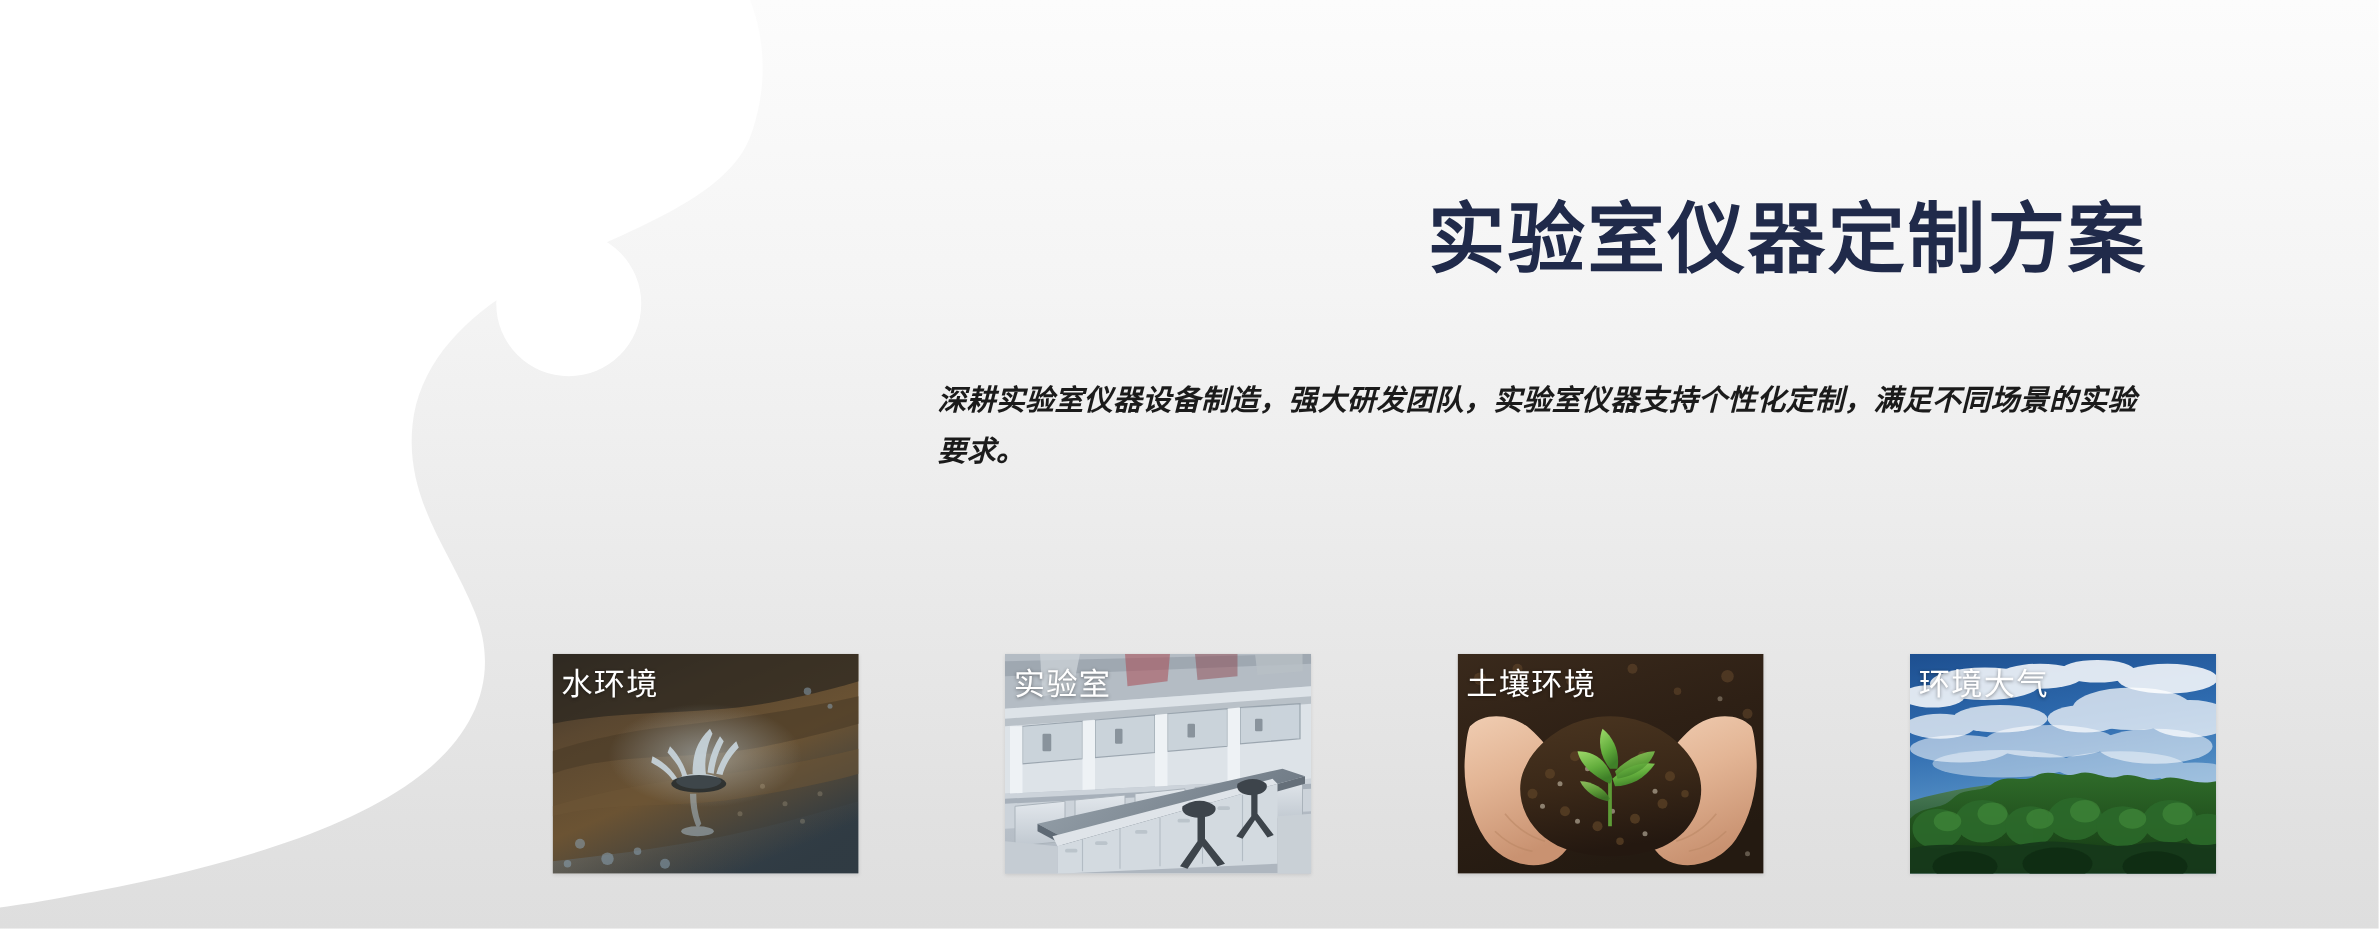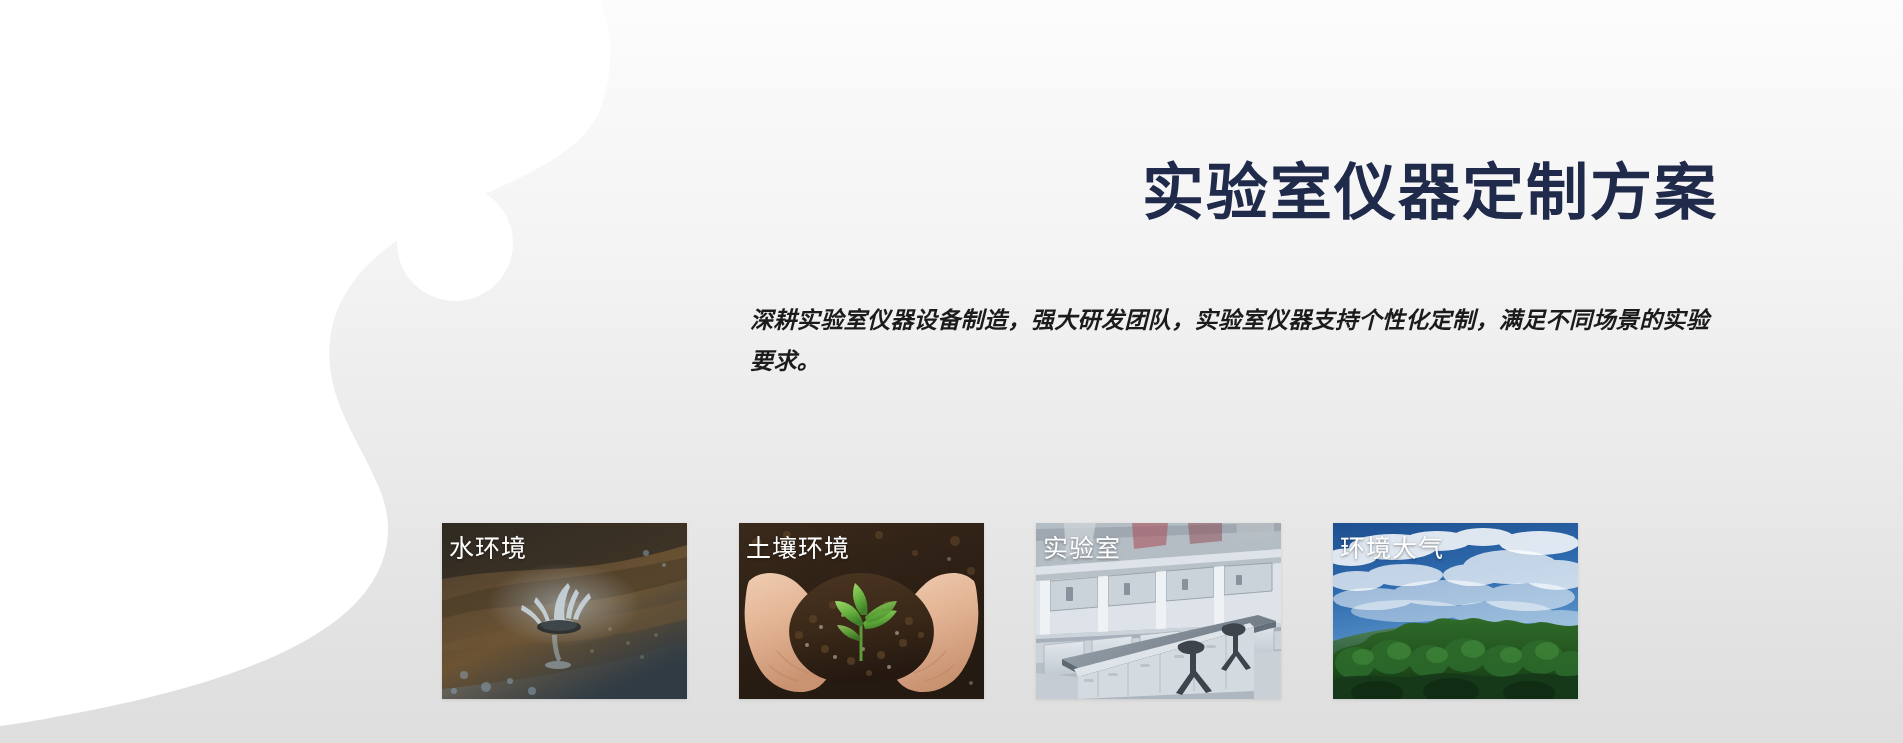--- a/index.html
+++ b/index.html
@@ -70,21 +70,21 @@
   }
 
   
   .category-strip {
     position: absolute;
     left: 442px;
     top: 523px;
     width: 1275px;
     height: 176px;
     display: flex;
-    gap: 52px;
+    gap: 117px;
   }
 
   .category-card {
     position: relative;
     width: 245px;
     height: 176px;
     overflow: hidden;
     flex: 0 0 245px;
     box-shadow: 0 1px 3px rgba(0,0,0,0.10);
   }
@@ -197,20 +197,122 @@
         </g>
         <g fill="#d8c9a8" opacity="0.22">
           <circle cx="186" cy="120" r="2"></circle>
           <circle cx="200" cy="134" r="2"></circle>
           <circle cx="168" cy="106" r="2"></circle>
           <circle cx="214" cy="112" r="2"></circle>
           <circle cx="150" cy="128" r="2"></circle>
         </g>
       </svg>
       <span class="card-label">水环境</span>
+    </div>
+
+    <div class="category-card">
+      <svg class="card-art" viewBox="0 0 245 176" preserveAspectRatio="none">
+        <defs>
+          <linearGradient id="l-bg" x1="0" y1="0" x2="0.25" y2="1">
+            <stop offset="0%" stop-color="#cfd6dd"></stop>
+            <stop offset="45%" stop-color="#c3cbd3"></stop>
+            <stop offset="100%" stop-color="#aeb6bf"></stop>
+          </linearGradient>
+          <linearGradient id="l-bench" x1="0" y1="0" x2="1" y2="0.3">
+            <stop offset="0%" stop-color="#98a3ac"></stop>
+            <stop offset="50%" stop-color="#848f99"></stop>
+            <stop offset="100%" stop-color="#6f7a85"></stop>
+          </linearGradient>
+          <linearGradient id="l-cab" x1="0" y1="0" x2="0" y2="1">
+            <stop offset="0%" stop-color="#e2e7ec"></stop>
+            <stop offset="100%" stop-color="#c0c8d0"></stop>
+          </linearGradient>
+        </defs>
+        <rect width="245" height="176" fill="url(#l-bg)"></rect>
+
+        <path d="M0,0 L245,0 L245,26 L0,44 Z" fill="#b4bcc4"></path>
+        <path d="M0,6 L245,0 L245,8 L0,18 Z" fill="#9aa3ac" opacity="0.8"></path>
+        <path d="M28,0 L60,0 L54,30 L30,34 Z" fill="#cdd4da" opacity="0.75"></path>
+        <path d="M96,0 L132,0 L130,22 L98,26 Z" fill="#a94d55" opacity="0.55"></path>
+        <path d="M152,0 L186,0 L186,18 L154,21 Z" fill="#8c3f48" opacity="0.45"></path>
+        <path d="M200,0 L238,0 L238,14 L202,17 Z" fill="#b8bfc6" opacity="0.8"></path>
+
+        <path d="M0,44 L245,26 L245,100 L0,112 Z" fill="#dde3e8"></path>
+        <path d="M0,52 L245,34 L245,40 L0,58 Z" fill="#aab2ba" opacity="0.7"></path>
+
+        <g fill="#c7d0d8" opacity="0.85">
+          <path d="M14,58 L62,54 L62,84 L14,88 Z"></path>
+          <path d="M72,53 L120,49 L120,79 L72,83 Z"></path>
+          <path d="M130,48 L178,44 L178,74 L130,78 Z"></path>
+          <path d="M188,43 L236,40 L236,68 L188,72 Z"></path>
+        </g>
+        <g stroke="#95a0aa" stroke-width="1" fill="none" opacity="0.9">
+          <path d="M14,58 L62,54 L62,84 L14,88 Z"></path>
+          <path d="M72,53 L120,49 L120,79 L72,83 Z"></path>
+          <path d="M130,48 L178,44 L178,74 L130,78 Z"></path>
+          <path d="M188,43 L236,40 L236,68 L188,72 Z"></path>
+        </g>
+
+        <g fill="#eef2f5">
+          <path d="M62,54 L72,53 L72,112 L62,113 Z"></path>
+          <path d="M120,49 L130,48 L130,108 L120,109 Z"></path>
+          <path d="M178,44 L188,43 L188,104 L178,105 Z"></path>
+          <path d="M4,58 L14,58 L14,118 L4,118 Z"></path>
+        </g>
+
+        <g fill="#6e7882" opacity="0.7">
+          <rect x="30" y="64" width="7" height="14" rx="1"></rect>
+          <rect x="88" y="60" width="6" height="12" rx="1"></rect>
+          <rect x="146" y="56" width="6" height="11" rx="1"></rect>
+          <rect x="200" y="52" width="6" height="10" rx="1"></rect>
+        </g>
+
+        <path d="M0,112 L245,100 L245,126 L0,140 Z" fill="#ccd3da"></path>
+        <path d="M0,116 L245,104 L245,108 L0,120 Z" fill="#9ea8b1" opacity="0.8"></path>
+
+        <g fill="url(#l-cab)" stroke="#aab3bb" stroke-width="0.8">
+          <path d="M8,122 L48,118 L48,150 L8,154 Z"></path>
+          <path d="M56,117 L96,113 L96,145 L56,149 Z"></path>
+          <path d="M104,112 L144,108 L144,140 L104,144 Z"></path>
+          <path d="M152,107 L192,104 L192,135 L152,139 Z"></path>
+          <path d="M200,103 L238,100 L238,130 L200,134 Z"></path>
+        </g>
+
+        <path d="M26,136 L222,92 L240,98 L52,150 Z" fill="url(#l-bench)"></path>
+        <path d="M26,136 L52,150 L52,156 L26,142 Z" fill="#5e6974"></path>
+        <path d="M52,150 L240,98 L240,104 L52,156 Z" fill="#656f79"></path>
+
+        <path d="M38,146 L214,100 L218,104 L42,154 Z" fill="#dfe4e9"></path>
+        <path d="M42,154 L218,104 L218,168 L42,176 Z" fill="#d3dae0"></path>
+        <g stroke="#b3bcc4" stroke-width="0.9" fill="none">
+          <path d="M62,148 L62,174"></path>
+          <path d="M92,140 L92,172"></path>
+          <path d="M124,131 L124,170"></path>
+          <path d="M158,122 L158,168"></path>
+          <path d="M190,113 L190,166"></path>
+        </g>
+        <g fill="#b6bfc7" opacity="0.8">
+          <rect x="48" y="156" width="10" height="3" rx="1.5"></rect>
+          <rect x="72" y="150" width="10" height="3" rx="1.5"></rect>
+          <rect x="104" y="141" width="10" height="3" rx="1.5"></rect>
+          <rect x="138" y="132" width="10" height="3" rx="1.5"></rect>
+          <rect x="170" y="122" width="10" height="3" rx="1.5"></rect>
+        </g>
+
+        <g fill="#3d444b">
+          <path d="M142,122 C150,116 162,116 168,122 C170,126 166,130 158,131 C148,132 140,128 142,122 Z"></path>
+          <path d="M154,130 L154,150 L140,170 L146,172 L158,154 L170,170 L176,168 L160,148 L160,130 Z"></path>
+          <path d="M186,104 C193,99 204,99 209,104 C211,108 207,112 200,113 C191,114 184,110 186,104 Z"></path>
+          <path d="M197,112 L197,130 L185,146 L190,148 L200,133 L210,147 L215,145 L202,128 L202,112 Z"></path>
+        </g>
+
+        <path d="M0,150 L42,154 L42,176 L0,176 Z" fill="#c5ccd3"></path>
+        <path d="M218,130 L245,128 L245,176 L218,176 Z" fill="#c9d0d6"></path>
+      </svg>
+      <span class="card-label">实验室</span>
     </div>
 
     <div class="category-card">
       <svg class="card-art" viewBox="0 0 245 176" preserveAspectRatio="none">
         <defs>
           <linearGradient id="s-bg" x1="0" y1="0" x2="0.4" y2="1">
             <stop offset="0%" stop-color="#3a2a1c"></stop>
             <stop offset="50%" stop-color="#2e2015"></stop>
             <stop offset="100%" stop-color="#241a11"></stop>
           </linearGradient>
@@ -303,122 +405,20 @@
           <path d="M126,94 C136,84 148,78 158,78 C154,90 142,98 128,100 Z" fill="url(#s-leaf)" opacity="0.9"></path>
           <path d="M120,118 C110,116 102,110 98,102 C108,102 118,108 122,116 Z" fill="url(#s-leaf)" opacity="0.85"></path>
         </g>
       </svg>
       <span class="card-label">土壤环境</span>
     </div>
 
     <div class="category-card">
       <svg class="card-art" viewBox="0 0 245 176" preserveAspectRatio="none">
         <defs>
-          <linearGradient id="l-bg" x1="0" y1="0" x2="0.25" y2="1">
-            <stop offset="0%" stop-color="#cfd6dd"></stop>
-            <stop offset="45%" stop-color="#c3cbd3"></stop>
-            <stop offset="100%" stop-color="#aeb6bf"></stop>
-          </linearGradient>
-          <linearGradient id="l-bench" x1="0" y1="0" x2="1" y2="0.3">
-            <stop offset="0%" stop-color="#98a3ac"></stop>
-            <stop offset="50%" stop-color="#848f99"></stop>
-            <stop offset="100%" stop-color="#6f7a85"></stop>
-          </linearGradient>
-          <linearGradient id="l-cab" x1="0" y1="0" x2="0" y2="1">
-            <stop offset="0%" stop-color="#e2e7ec"></stop>
-            <stop offset="100%" stop-color="#c0c8d0"></stop>
-          </linearGradient>
-        </defs>
-        <rect width="245" height="176" fill="url(#l-bg)"></rect>
-
-        <path d="M0,0 L245,0 L245,26 L0,44 Z" fill="#b4bcc4"></path>
-        <path d="M0,6 L245,0 L245,8 L0,18 Z" fill="#9aa3ac" opacity="0.8"></path>
-        <path d="M28,0 L60,0 L54,30 L30,34 Z" fill="#cdd4da" opacity="0.75"></path>
-        <path d="M96,0 L132,0 L130,22 L98,26 Z" fill="#a94d55" opacity="0.55"></path>
-        <path d="M152,0 L186,0 L186,18 L154,21 Z" fill="#8c3f48" opacity="0.45"></path>
-        <path d="M200,0 L238,0 L238,14 L202,17 Z" fill="#b8bfc6" opacity="0.8"></path>
-
-        <path d="M0,44 L245,26 L245,100 L0,112 Z" fill="#dde3e8"></path>
-        <path d="M0,52 L245,34 L245,40 L0,58 Z" fill="#aab2ba" opacity="0.7"></path>
-
-        <g fill="#c7d0d8" opacity="0.85">
-          <path d="M14,58 L62,54 L62,84 L14,88 Z"></path>
-          <path d="M72,53 L120,49 L120,79 L72,83 Z"></path>
-          <path d="M130,48 L178,44 L178,74 L130,78 Z"></path>
-          <path d="M188,43 L236,40 L236,68 L188,72 Z"></path>
-        </g>
-        <g stroke="#95a0aa" stroke-width="1" fill="none" opacity="0.9">
-          <path d="M14,58 L62,54 L62,84 L14,88 Z"></path>
-          <path d="M72,53 L120,49 L120,79 L72,83 Z"></path>
-          <path d="M130,48 L178,44 L178,74 L130,78 Z"></path>
-          <path d="M188,43 L236,40 L236,68 L188,72 Z"></path>
-        </g>
-
-        <g fill="#eef2f5">
-          <path d="M62,54 L72,53 L72,112 L62,113 Z"></path>
-          <path d="M120,49 L130,48 L130,108 L120,109 Z"></path>
-          <path d="M178,44 L188,43 L188,104 L178,105 Z"></path>
-          <path d="M4,58 L14,58 L14,118 L4,118 Z"></path>
-        </g>
-
-        <g fill="#6e7882" opacity="0.7">
-          <rect x="30" y="64" width="7" height="14" rx="1"></rect>
-          <rect x="88" y="60" width="6" height="12" rx="1"></rect>
-          <rect x="146" y="56" width="6" height="11" rx="1"></rect>
-          <rect x="200" y="52" width="6" height="10" rx="1"></rect>
-        </g>
-
-        <path d="M0,112 L245,100 L245,126 L0,140 Z" fill="#ccd3da"></path>
-        <path d="M0,116 L245,104 L245,108 L0,120 Z" fill="#9ea8b1" opacity="0.8"></path>
-
-        <g fill="url(#l-cab)" stroke="#aab3bb" stroke-width="0.8">
-          <path d="M8,122 L48,118 L48,150 L8,154 Z"></path>
-          <path d="M56,117 L96,113 L96,145 L56,149 Z"></path>
-          <path d="M104,112 L144,108 L144,140 L104,144 Z"></path>
-          <path d="M152,107 L192,104 L192,135 L152,139 Z"></path>
-          <path d="M200,103 L238,100 L238,130 L200,134 Z"></path>
-        </g>
-
-        <path d="M26,136 L222,92 L240,98 L52,150 Z" fill="url(#l-bench)"></path>
-        <path d="M26,136 L52,150 L52,156 L26,142 Z" fill="#5e6974"></path>
-        <path d="M52,150 L240,98 L240,104 L52,156 Z" fill="#656f79"></path>
-
-        <path d="M38,146 L214,100 L218,104 L42,154 Z" fill="#dfe4e9"></path>
-        <path d="M42,154 L218,104 L218,168 L42,176 Z" fill="#d3dae0"></path>
-        <g stroke="#b3bcc4" stroke-width="0.9" fill="none">
-          <path d="M62,148 L62,174"></path>
-          <path d="M92,140 L92,172"></path>
-          <path d="M124,131 L124,170"></path>
-          <path d="M158,122 L158,168"></path>
-          <path d="M190,113 L190,166"></path>
-        </g>
-        <g fill="#b6bfc7" opacity="0.8">
-          <rect x="48" y="156" width="10" height="3" rx="1.5"></rect>
-          <rect x="72" y="150" width="10" height="3" rx="1.5"></rect>
-          <rect x="104" y="141" width="10" height="3" rx="1.5"></rect>
-          <rect x="138" y="132" width="10" height="3" rx="1.5"></rect>
-          <rect x="170" y="122" width="10" height="3" rx="1.5"></rect>
-        </g>
-
-        <g fill="#3d444b">
-          <path d="M142,122 C150,116 162,116 168,122 C170,126 166,130 158,131 C148,132 140,128 142,122 Z"></path>
-          <path d="M154,130 L154,150 L140,170 L146,172 L158,154 L170,170 L176,168 L160,148 L160,130 Z"></path>
-          <path d="M186,104 C193,99 204,99 209,104 C211,108 207,112 200,113 C191,114 184,110 186,104 Z"></path>
-          <path d="M197,112 L197,130 L185,146 L190,148 L200,133 L210,147 L215,145 L202,128 L202,112 Z"></path>
-        </g>
-
-        <path d="M0,150 L42,154 L42,176 L0,176 Z" fill="#c5ccd3"></path>
-        <path d="M218,130 L245,128 L245,176 L218,176 Z" fill="#c9d0d6"></path>
-      </svg>
-      <span class="card-label">实验室</span>
-    </div>
-
-    <div class="category-card">
-      <svg class="card-art" viewBox="0 0 245 176" preserveAspectRatio="none">
-        <defs>
           <linearGradient id="a-sky" x1="0" y1="0" x2="0.2" y2="1">
             <stop offset="0%" stop-color="#1d4f90"></stop>
             <stop offset="40%" stop-color="#2f6cb0"></stop>
             <stop offset="78%" stop-color="#5d97c9"></stop>
             <stop offset="100%" stop-color="#86b4d8"></stop>
           </linearGradient>
           <linearGradient id="a-tree" x1="0" y1="0" x2="0" y2="1">
             <stop offset="0%" stop-color="#2f6b2a"></stop>
             <stop offset="45%" stop-color="#23551f"></stop>
             <stop offset="100%" stop-color="#123312"></stop>

